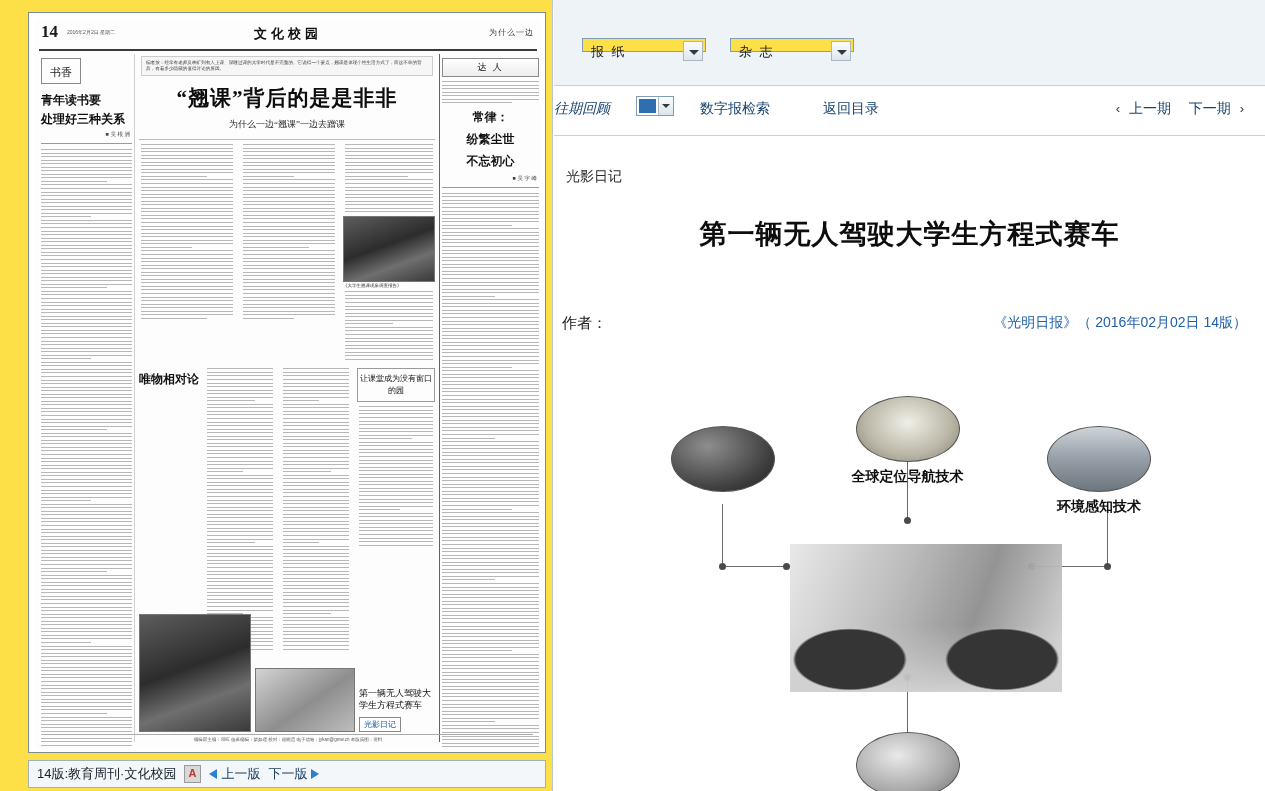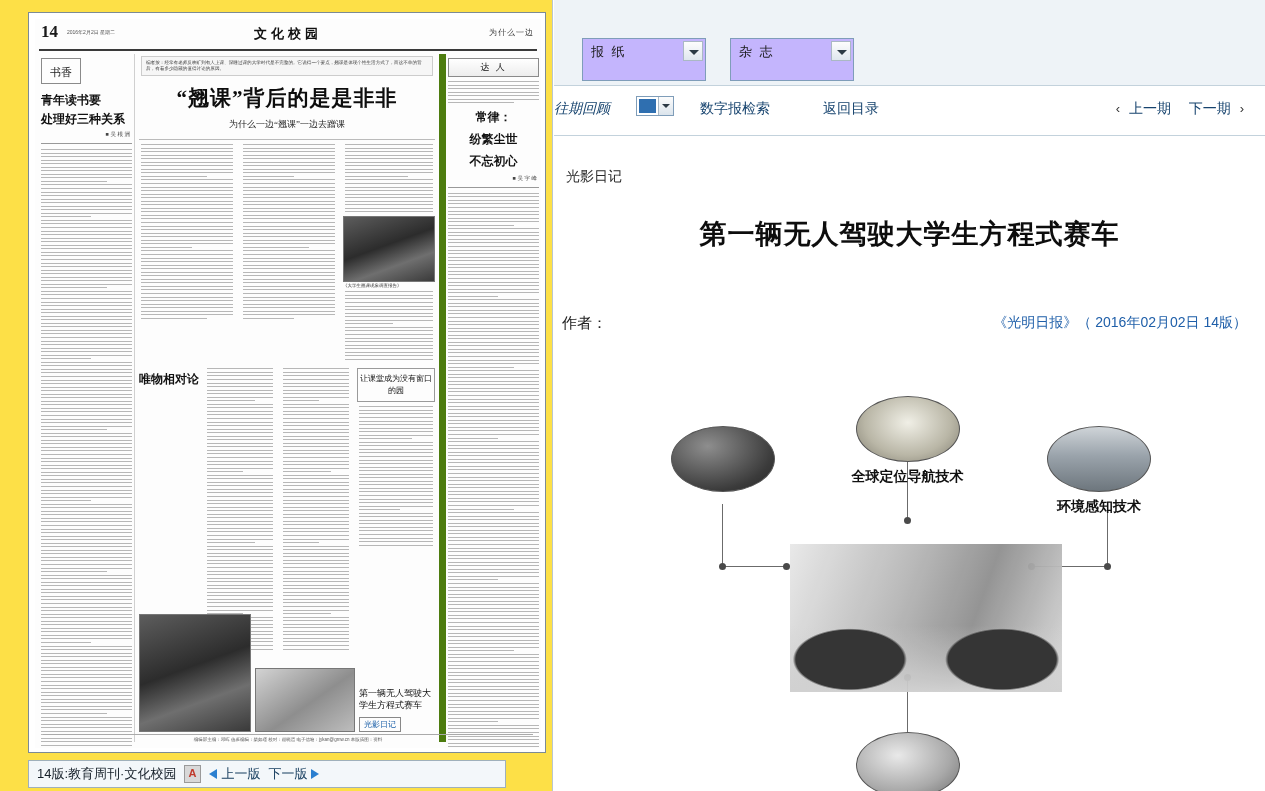--- a/index.html
+++ b/index.html
@@ -136,21 +136,21 @@
     background: linear-gradient(160deg,#5d5d5d,#2c2c2c 45%,#6f6f6f 70%,#3a3a3a);
     border: 1px solid #777;
   }
   .np-photo.light {
     background: linear-gradient(145deg,#d3d3d3,#8e8e8e 55%,#bdbdbd);
   }
   .np-cap { font-size: 4.5px; color: #444; padding: 1px 0 3px 0; }
 
   .np-right {
     position: absolute; left: 400px; top: 0; width: 102px; height: 688px;
-    border-left: 7px solid #4d7c0f;
+    border-left: 1px solid #4d7c0f;
   }
   .np-right-head {
     border: 1px solid #8a8a8a; margin: 4px 2px; padding: 2px;
     font-size: 9px; text-align: center; color: #111; letter-spacing: 2px;
     font-family: "Liberation Serif", serif;
     background: linear-gradient(#ffffff,#ededed);
   }
   .np-vert-title {
     font-size: 12px; font-weight: bold; color: #111; text-align: center;
     line-height: 16px; padding: 3px 0; font-family: "Liberation Serif", serif;
@@ -158,21 +158,21 @@
   .np-footer {
     position: absolute; left: 4px; right: 4px; bottom: 2px;
     border-top: 1px solid #aaa;
     font-size: 4.5px; color: #555; text-align: center; padding-top: 2px;
   }
 
   
   .left-statusbar {
     position: absolute;
     left: 28px; top: 760px;
-    width: 478px; height: 28px;
+    width: 518px; height: 28px;
     border: 1px solid #9fb0bb;
     background: #f3f7fa;
     display: flex;
     align-items: center;
     padding: 0 8px;
     font-size: 13px;
     color: #1b3a54;
   }
   .left-statusbar .sb-label { color: #16202a; }
   .pdf-icon {
@@ -206,23 +206,23 @@
   }
   .top-bar {
     position: relative;
     height: 86px;
     background: #eef3f7;
     border-bottom: 1px solid #c3d2dc;
   }
   .select-box {
     position: absolute;
     top: 38px;
-    height: 43px;
+    height: 14px;
     border: 1px solid #7f9db9;
-    background: #c4b5fd;
+    background: #fde047;
     font-size: 13px;
     color: #1a1a1a;
     padding: 3px 26px 3px 8px;
     line-height: 19px;
     letter-spacing: 2px;
   }
   .select-box .arrow-btn {
     position: absolute;
     right: 2px; top: 2px;
     width: 20px; height: 20px;

